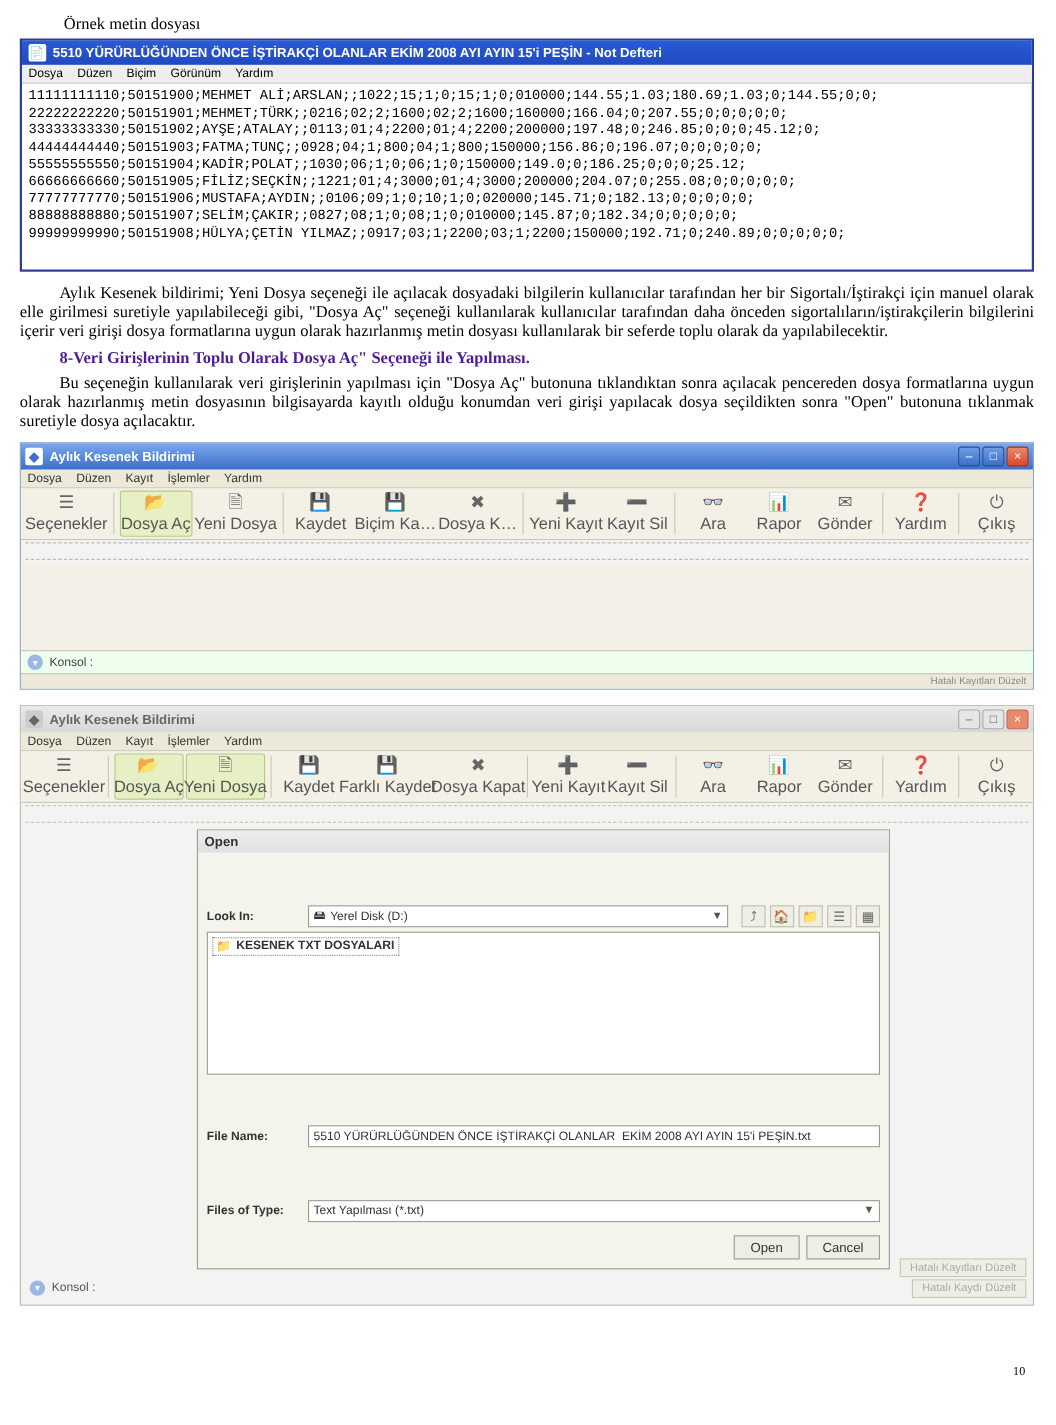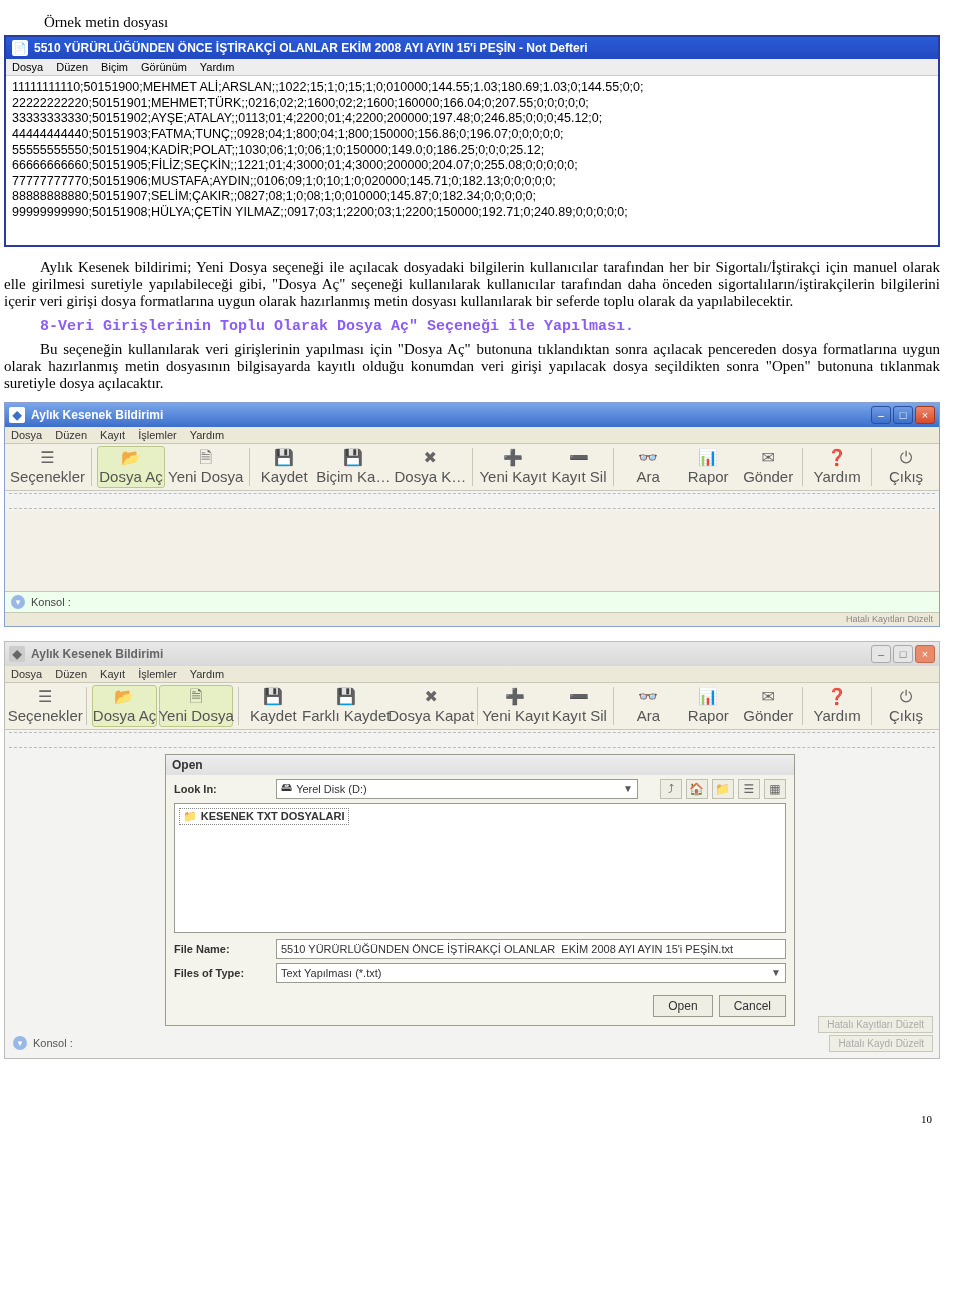--- a/index.html
+++ b/index.html
@@ -5,21 +5,21 @@
   * { box-sizing: border-box; }
   body {
     margin: 0;
     padding: 0;
     font-family: "Times New Roman", serif;
     font-size: 15px;
     background: #fff;
     width: 960px;
     color: #000;
   }
-  .page { padding: 10px 20px 10px 4px; }
+  .page { padding: 10px 20px 10px 18px; }
   .caption { font-size: 15px; margin: 4px 0 4px 40px; }
 
   
   .np-wrap { border: 2px solid #2a3b9e; background: #fff; padding: 0; margin: 4px 0 12px 0; }
   .np-titlebar {
     background: linear-gradient(#2a5bd7, #2149c0);
     color: #fff;
     display: flex; align-items: center;
     padding: 3px 6px;
     font-family: Tahoma, Verdana, sans-serif;
@@ -30,34 +30,34 @@
     display: inline-flex; align-items: center; justify-content: center;
     font-size: 11px; margin-right: 6px; border-radius: 2px;
   }
   .np-menubar {
     background: #eee; border-bottom: 1px solid #ccc;
     font-family: Tahoma, sans-serif; font-size: 11px;
     padding: 2px 6px;
   }
   .np-menubar span { margin-right: 10px; }
   .np-body {
-    font-family: Liberation Sans, sans-serif;
+    font-family: Liberation Mono, monospace;
     font-size: 12.5px;
     line-height: 1.25;
     padding: 4px 6px 24px 6px;
     white-space: pre;
     overflow: hidden;
     min-height: 160px;
   }
 
   
   .body-text { text-align: justify; margin: 6px 0; }
   .indent { text-indent: 36px; }
   .section-title { font-weight: bold; margin: 8px 0 2px 36px; }
-  .blue { color: #8b5cf6; font-family: Liberation Mono, monospace; }
+  .blue { color: #4c1d95; }
   .sub-title { font-weight: bold; margin: 2px 0 2px 36px; }
 
   
   .app-wrap { border: 1px solid #8aa0d0; margin: 10px 0 14px 0; background: #f3f3f2; font-family: Tahoma, sans-serif; font-size: 11px; color: #444; }
   .app-titlebar {
     background: linear-gradient(#7aa6ec, #3b6fc9);
     color: #fff; display: flex; align-items: center; justify-content: space-between;
     padding: 3px 4px;
   }
   .app-titlebar .left { display: flex; align-items: center; gap: 6px; font-weight: bold; font-size: 12px; }
@@ -123,21 +123,21 @@
     position: relative;
     margin: 6px 6px 2px 160px;
     width: 630px;
     background: #f5f4ec;
     border: 1px solid #9b9b8e;
   }
   .dlg-title {
     background: linear-gradient(#eee, #e0e0e0);
     color: #333; font-weight: bold; font-size: 12px; padding: 3px 6px;
   }
-  .dlg-row { display: flex; align-items: center; padding: 4px 8px 2px 8px; gap: 22px; }
+  .dlg-row { display: flex; align-items: center; padding: 4px 8px 2px 8px; gap: 12px; margin-top: 44px; }
   .dlg-label { width: 80px; font-weight: bold; font-size: 11px; color: #333; }
   .dlg-combo {
     flex: 1; height: 20px; border: 1px solid #9b9b8e; background: #fff;
     display: flex; align-items: center; padding: 0 4px; font-size: 11px; color: #333;
     justify-content: space-between;
   }
   .dlg-combo .carrow { font-size: 10px; color: #555; }
   .dlg-icnset { display: flex; gap: 4px; }
   .dlg-icnset .ib { width: 22px; height: 20px; border: 1px solid #bfbfb0; background: #efeee4; display:inline-flex; align-items:center; justify-content:center; font-size:12px; color:#666;}
   .dlg-filearea {

